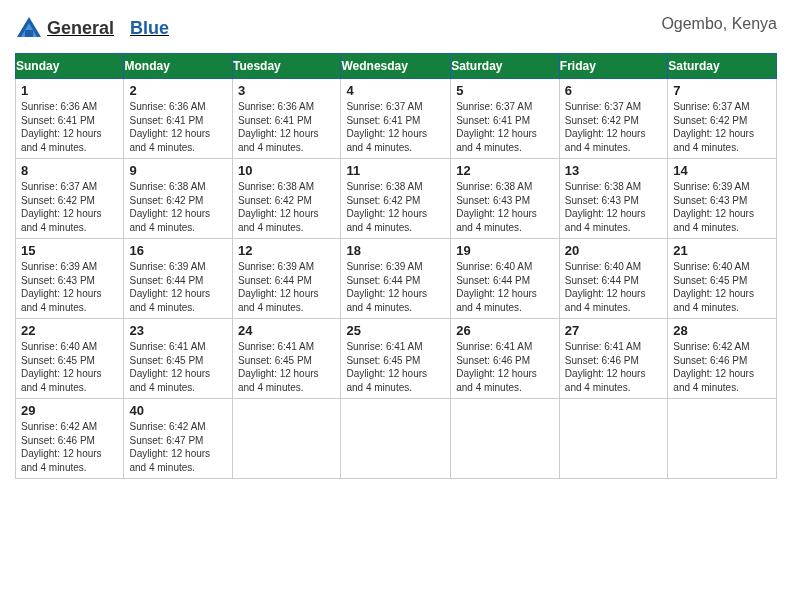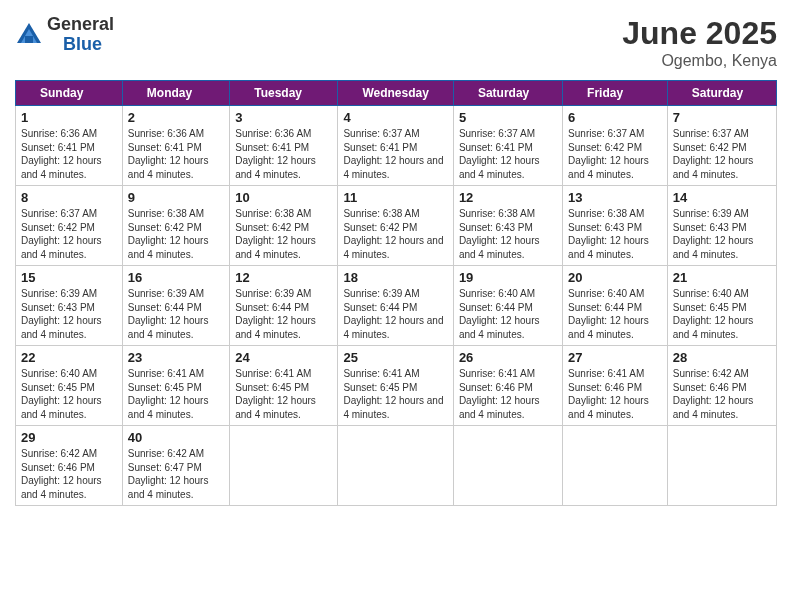--- a/index.html
+++ b/index.html
@@ -21,22 +21,23 @@
       justify-content: space-between;
       align-items: flex-start;
       margin-bottom: 10px;
     }
     .logo {
       display: flex;
       align-items: center;
     }
     .logo-text {
       display: flex;
-      flex-direction: column;
+      flex-direction: row;
       line-height: 1.1;
+      text-decoration: underline;
     }
     .logo-general {
       font-size: 18px;
       font-weight: bold;
       color: #333;
     }
     .logo-blue {
       font-size: 18px;
       font-weight: bold;
       color: #1a5fa8;
@@ -59,23 +60,23 @@
       font-size: 16px;
       color: #555;
       text-align: right;
     }
     .calendar {
       width: 100%;
       border-collapse: collapse;
       font-size: 10.5px;
     }
     .calendar th {
-      background-color: #701a75;
+      background-color: #15803d;
       color: #fff;
-      padding: 5px 24px;
+      padding: 5px 0;
       text-align: left;
       font-size: 12px;
       font-weight: bold;
       border: 1px solid #1a5fa8;
     }
     .calendar td {
       border: 1px solid #ccc;
       vertical-align: top;
       padding: 4px 5px;
       width: 113px;
@@ -111,21 +112,20 @@
         <polygon points="14,2 26,22 2,22" fill="#1a5fa8"></polygon>
         <polygon points="14,8 22,22 6,22" fill="#4a90d9"></polygon>
         <rect x="10" y="15" width="8" height="7" fill="#1a5fa8"></rect>
       </svg>
       <div class="logo-text">
         <span class="logo-general">General</span>
         <span class="logo-blue">Blue</span>
       </div>
     </div>
     <div class="title-block">
-      <div class="month-title">June 2025</div>
       <div class="location">Ogembo, Kenya</div>
     </div>
   </div>
 
   <table class="calendar">
     <thead>
       <tr>
         <th>Sunday</th>
         <th>Monday</th>
         <th>Tuesday</th>

